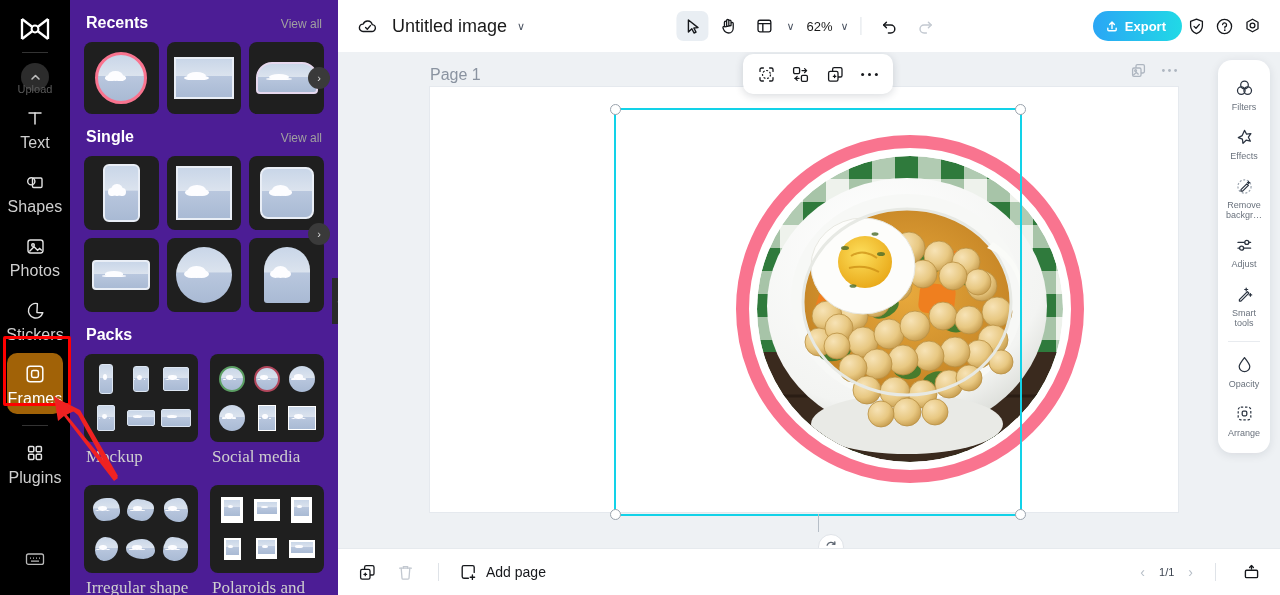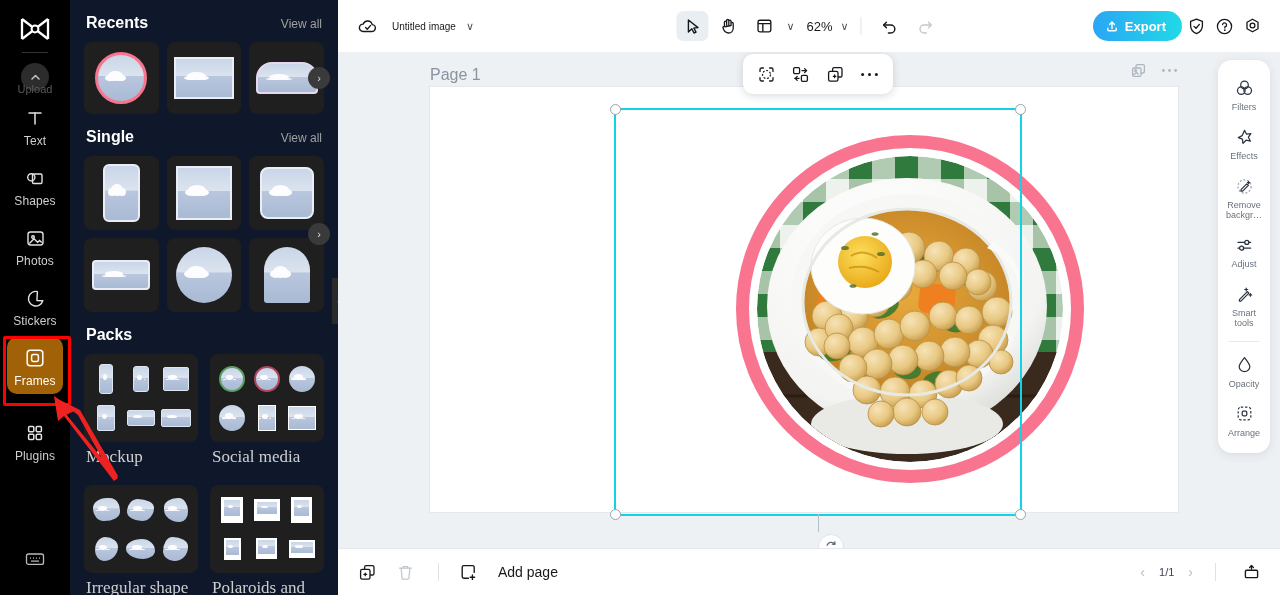--- a/index.html
+++ b/index.html
@@ -19,21 +19,21 @@
   }
   .rail-logo { margin-top: 14px; width: 40px; height: 30px;
     display: flex; align-items: center; justify-content: center; }
   .rail-sep { width: 26px; height: 1px; background: #333; margin: 8px 0 6px; }
   .rail-item {
     width: 56px; padding: 9px 0 6px; display: flex; flex-direction: column;
     align-items: center; gap: 4px; border-radius: 10px; margin-bottom: 3px;
     position: relative;
   }
   .rail-item .ic { width: 24px; height: 24px; display: flex; align-items: center; justify-content: center; }
-  .rail-item .lb { font-size: 12px; color: #cfcfcf; letter-spacing: .1px; }
+  .rail-item .lb { font-size: 16px; color: #cfcfcf; letter-spacing: .1px; }
   .rail-item.active { background: #a16207; }
   .rail-item.active .lb { color: #ffffff; }
   .rail-upload {
     width: 56px; padding: 4px 0 2px; display: flex; flex-direction: column;
     align-items: center; gap: 2px; position: relative;
   }
   .rail-upload .circ {
     width: 28px; height: 28px; border-radius: 50%; background: #2c2c2c;
     display: flex; align-items: center; justify-content: center;
   }
@@ -41,21 +41,21 @@
   .rail-bottom { margin-top: auto; margin-bottom: 18px; }
 
   .highlight-box {
     position: absolute; left: 3px; top: 336px; width: 68px; height: 70px;
     border: 3px solid #ff0000; border-radius: 2px; pointer-events: none; z-index: 40;
   }
   .red-arrow { position: absolute; left: 44px; top: 392px; width: 80px; height: 90px; z-index: 41; pointer-events: none; }
 
   
   .panel {
-    width: 268px; flex: 0 0 268px; height: 595px; background: #0f172a;
+    width: 268px; flex: 0 0 268px; height: 595px; background: #4c1d95;
     overflow: hidden; position: relative; padding: 0 14px;
   }
   .sec-head {
     display: flex; align-items: baseline; justify-content: space-between;
     padding: 14px 2px 10px;
   }
   .sec-title { font-size: 16px; font-weight: bold; color: #ffffff; }
   .sec-viewall { font-size: 12px; color: #a0a0a0; }
   .grid3 { display: grid; grid-template-columns: repeat(3, 1fr); gap: 8px; position: relative; }
   .cell {
@@ -92,21 +92,21 @@
     color: #bdbdbd; font-size: 10px; z-index: 9;
   }
 
   
   .main { flex: 1; height: 595px; background: #eef1f4; position: relative; display: flex; flex-direction: column; }
   .topbar {
     height: 52px; background: #ffffff; display: flex; align-items: center;
     padding: 0 14px; gap: 10px; position: relative; z-index: 10;
   }
   .tb-icon { width: 30px; height: 30px; display:flex; align-items:center; justify-content:center; border-radius:6px; color:#1a1a1a; }
-  .doc-title { font-size: 10px; color: #1a1a1a; }
+  .doc-title { font-size: 18px; color: #1a1a1a; }
   .tool-group { position: absolute; left: 50%; transform: translateX(-50%); display: flex; align-items: center; gap: 4px; }
   .tool-btn { width: 32px; height: 30px; border-radius: 7px; display:flex; align-items:center; justify-content:center; color:#16181c;}
   .tool-btn.sel { background: #e9eef3; }
   .zoom-txt { font-size: 13px; color: #1a1a1a; margin-left: 8px; }
   .divider-v { width: 1px; height: 18px; background: #dfe3e8; margin: 0 8px; }
   .right-group { margin-left: auto; display: flex; align-items: center; }
   .export-btn {
     height: 30px; border-radius: 15px; padding: 0 16px 0 12px;
     background: linear-gradient(90deg, #2aa6f5 0%, #21d9e6 100%);
     color: #fff; font-size: 13px; font-weight: bold; display: flex; align-items: center; gap: 6px;
@@ -160,21 +160,21 @@
   .rp-item .lb { font-size: 9px; color: #6a727d; line-height: 1.12; text-align: center; }
   .rp-sep { height: 1px; background: #e8ebef; margin: 5px 10px; }
 
   
   .bottombar {
     height: 47px; background: #ffffff; border-top: 1px solid #e6eaee;
     display: flex; align-items: center; padding: 0 16px; gap: 12px; position: relative; z-index: 10;
   }
   .bb-icon { width: 26px; height: 26px; display:flex; align-items:center; justify-content:center; color:#16181c; }
   .bb-icon.dim { color: #c2c8d0; }
-  .addpage { display: flex; align-items: center; gap: 20px; font-size: 14px; color: #16181c; }
+  .addpage { display: flex; align-items: center; gap: 8px; font-size: 14px; color: #16181c; }
   .bb-right { margin-left: auto; display: flex; align-items: center; gap: 14px; }
   .pagecount { font-size: 11px; color: #3c4450; }
   .chev { color: #b6bec7; font-size: 14px; }
   svg { display: block; }
 </style>
 </head>
 <body>
 
 <div class="app">
 

